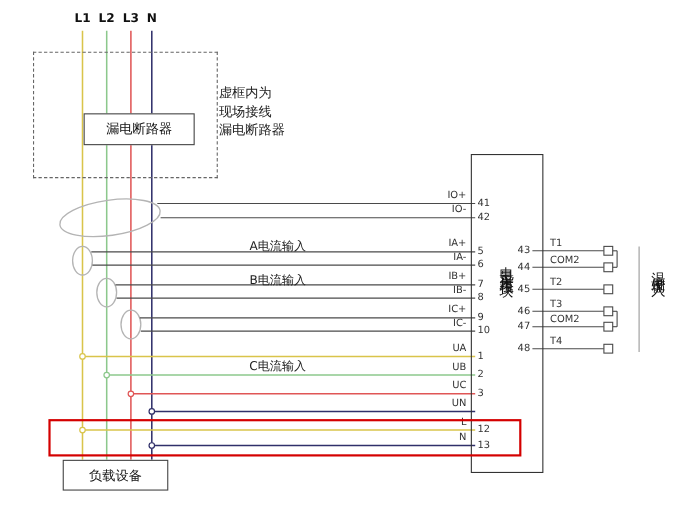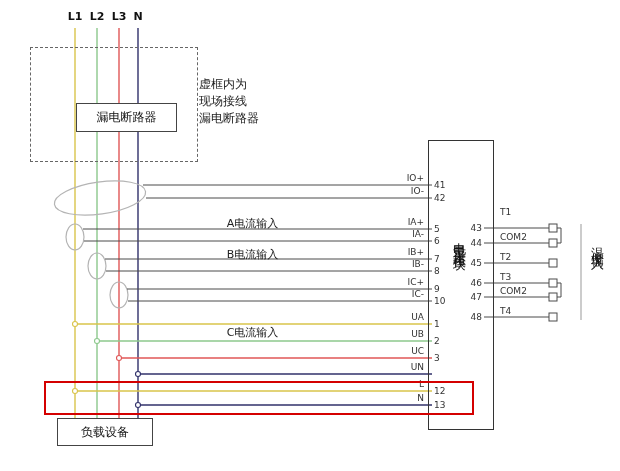--- a/index.html
+++ b/index.html
@@ -161,21 +161,21 @@
   <div class="pin-num" style="top:386px">12</div>
   <div class="pin-num" style="top:400px">13</div>
 
   <div class="rpin-num" style="top:223px">43</div>
   <div class="rpin-num" style="top:238px">44</div>
   <div class="rpin-num" style="top:258px">45</div>
   <div class="rpin-num" style="top:278px">46</div>
   <div class="rpin-num" style="top:292px">47</div>
   <div class="rpin-num" style="top:312px">48</div>
 
-  <div class="rpin-name" style="top:207px">T1</div>
+  <div class="rpin-name" style="top:217px">T1</div>
   <div class="rpin-name" style="top:232px">COM2</div>
   <div class="rpin-name" style="top:252px">T2</div>
   <div class="rpin-name" style="top:272px">T3</div>
   <div class="rpin-name" style="top:286px">COM2</div>
   <div class="rpin-name" style="top:306px">T4</div>
 
   <div id="module-label" class="vtext">电量采集模块</div>
   <div id="temp-label" class="vtext">温度输入</div>
 
   <div id="red-rect"></div>

